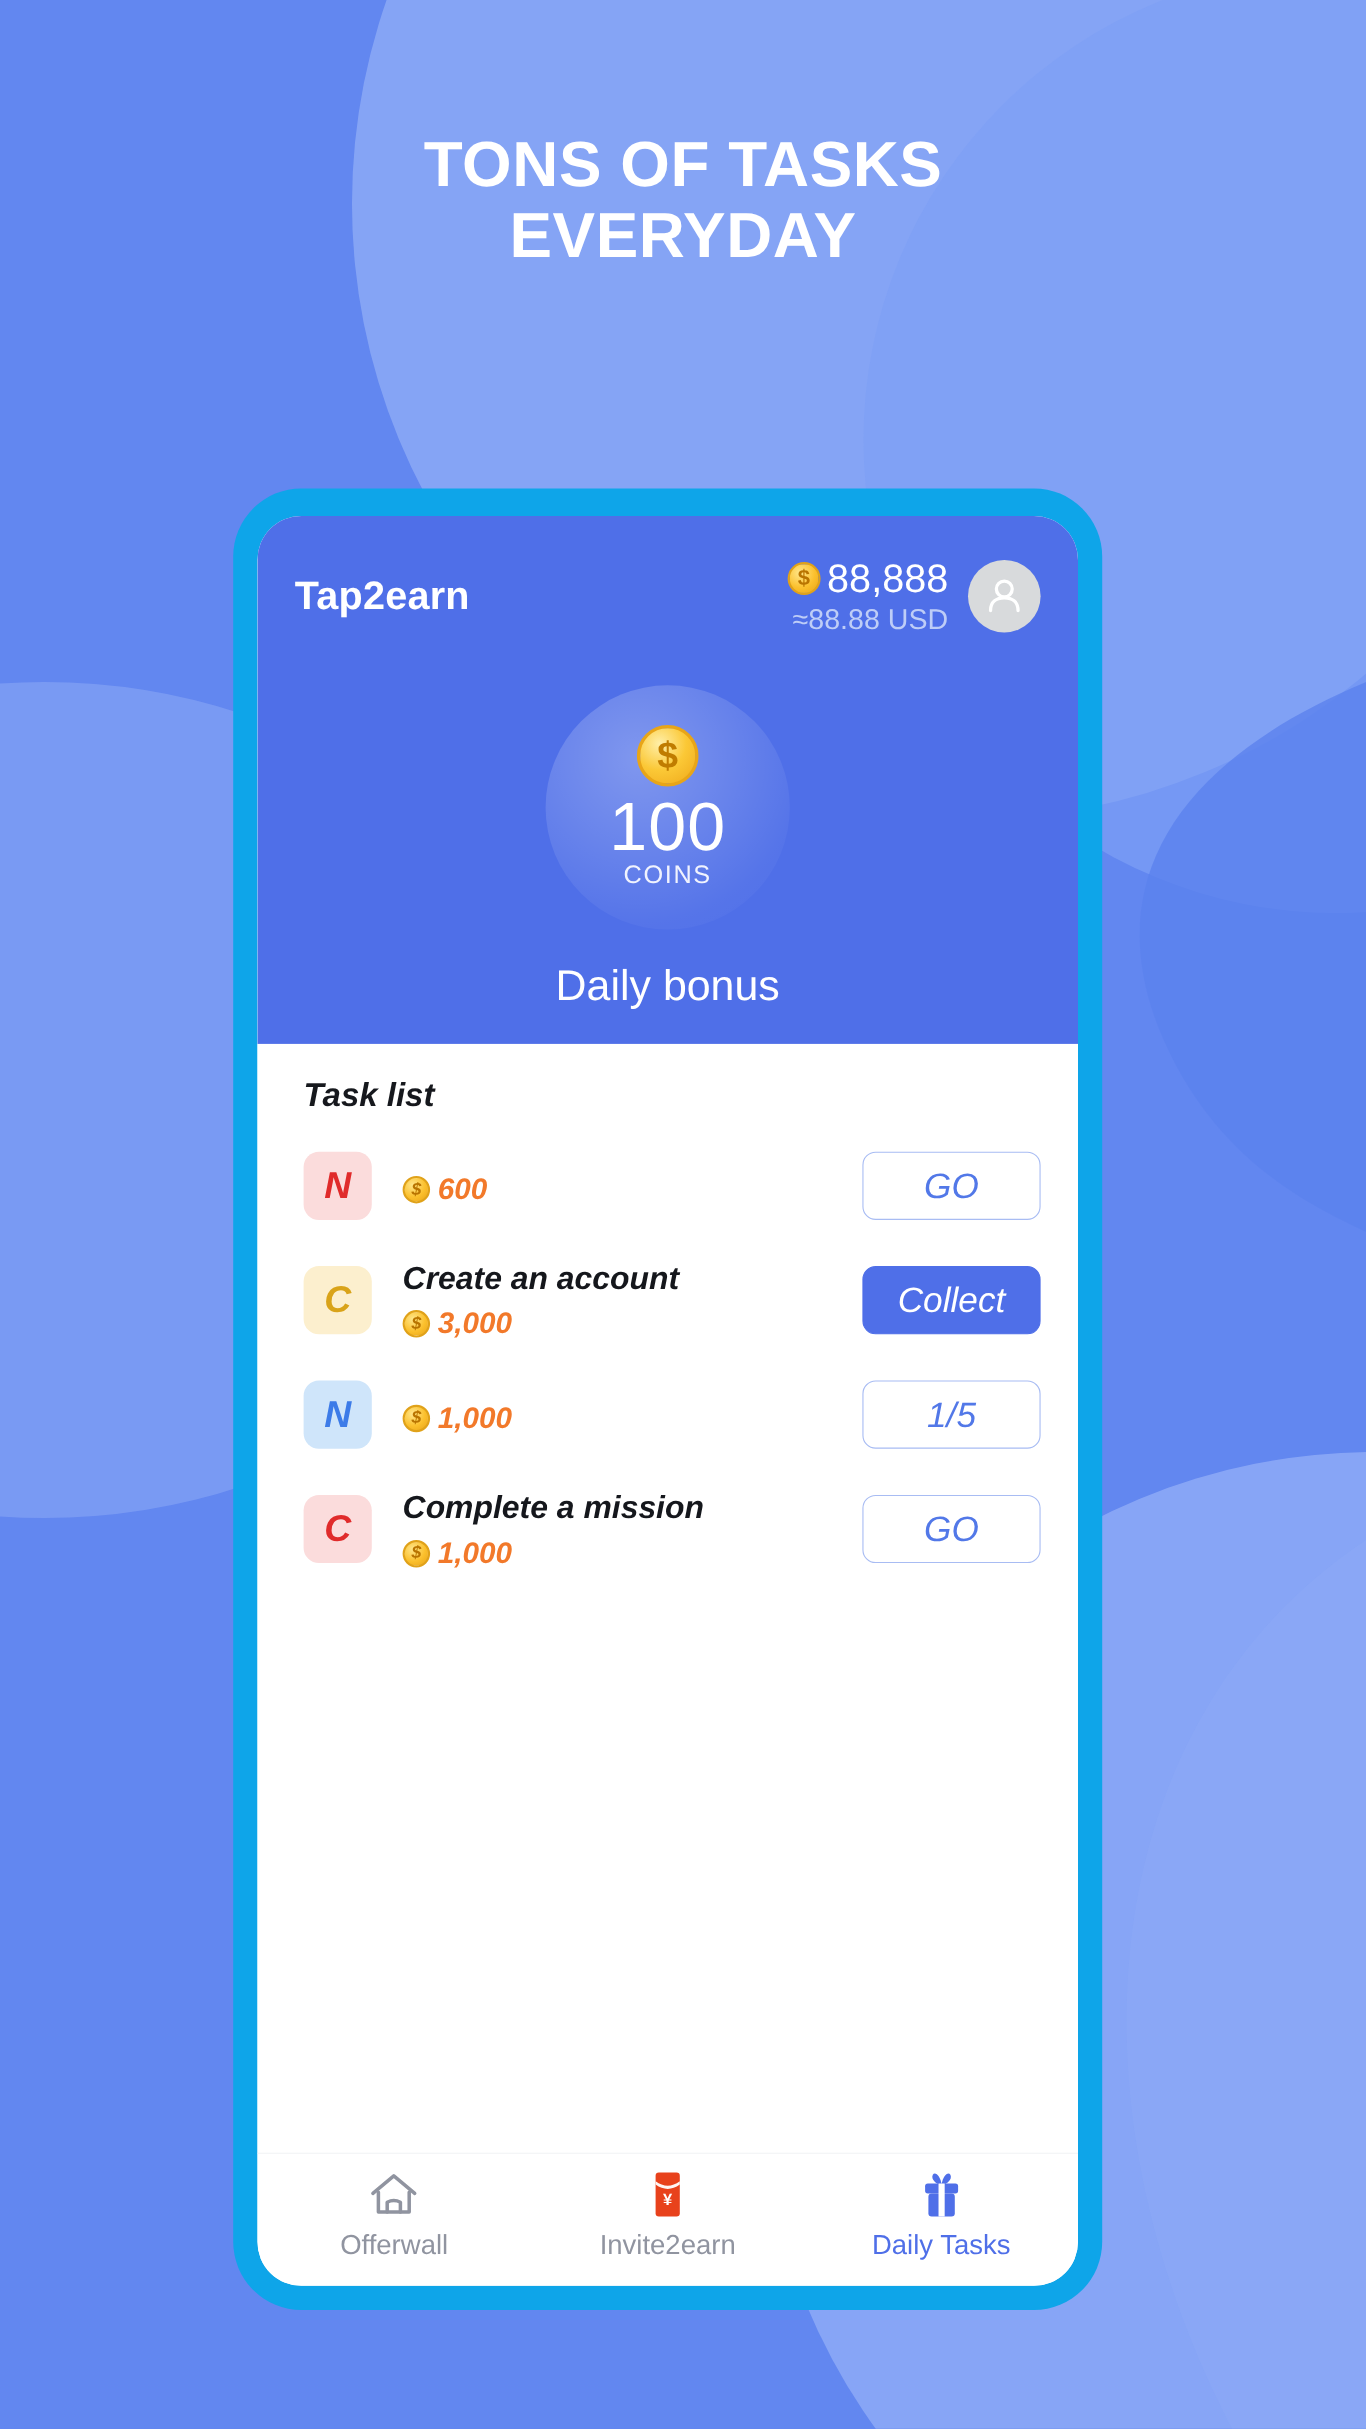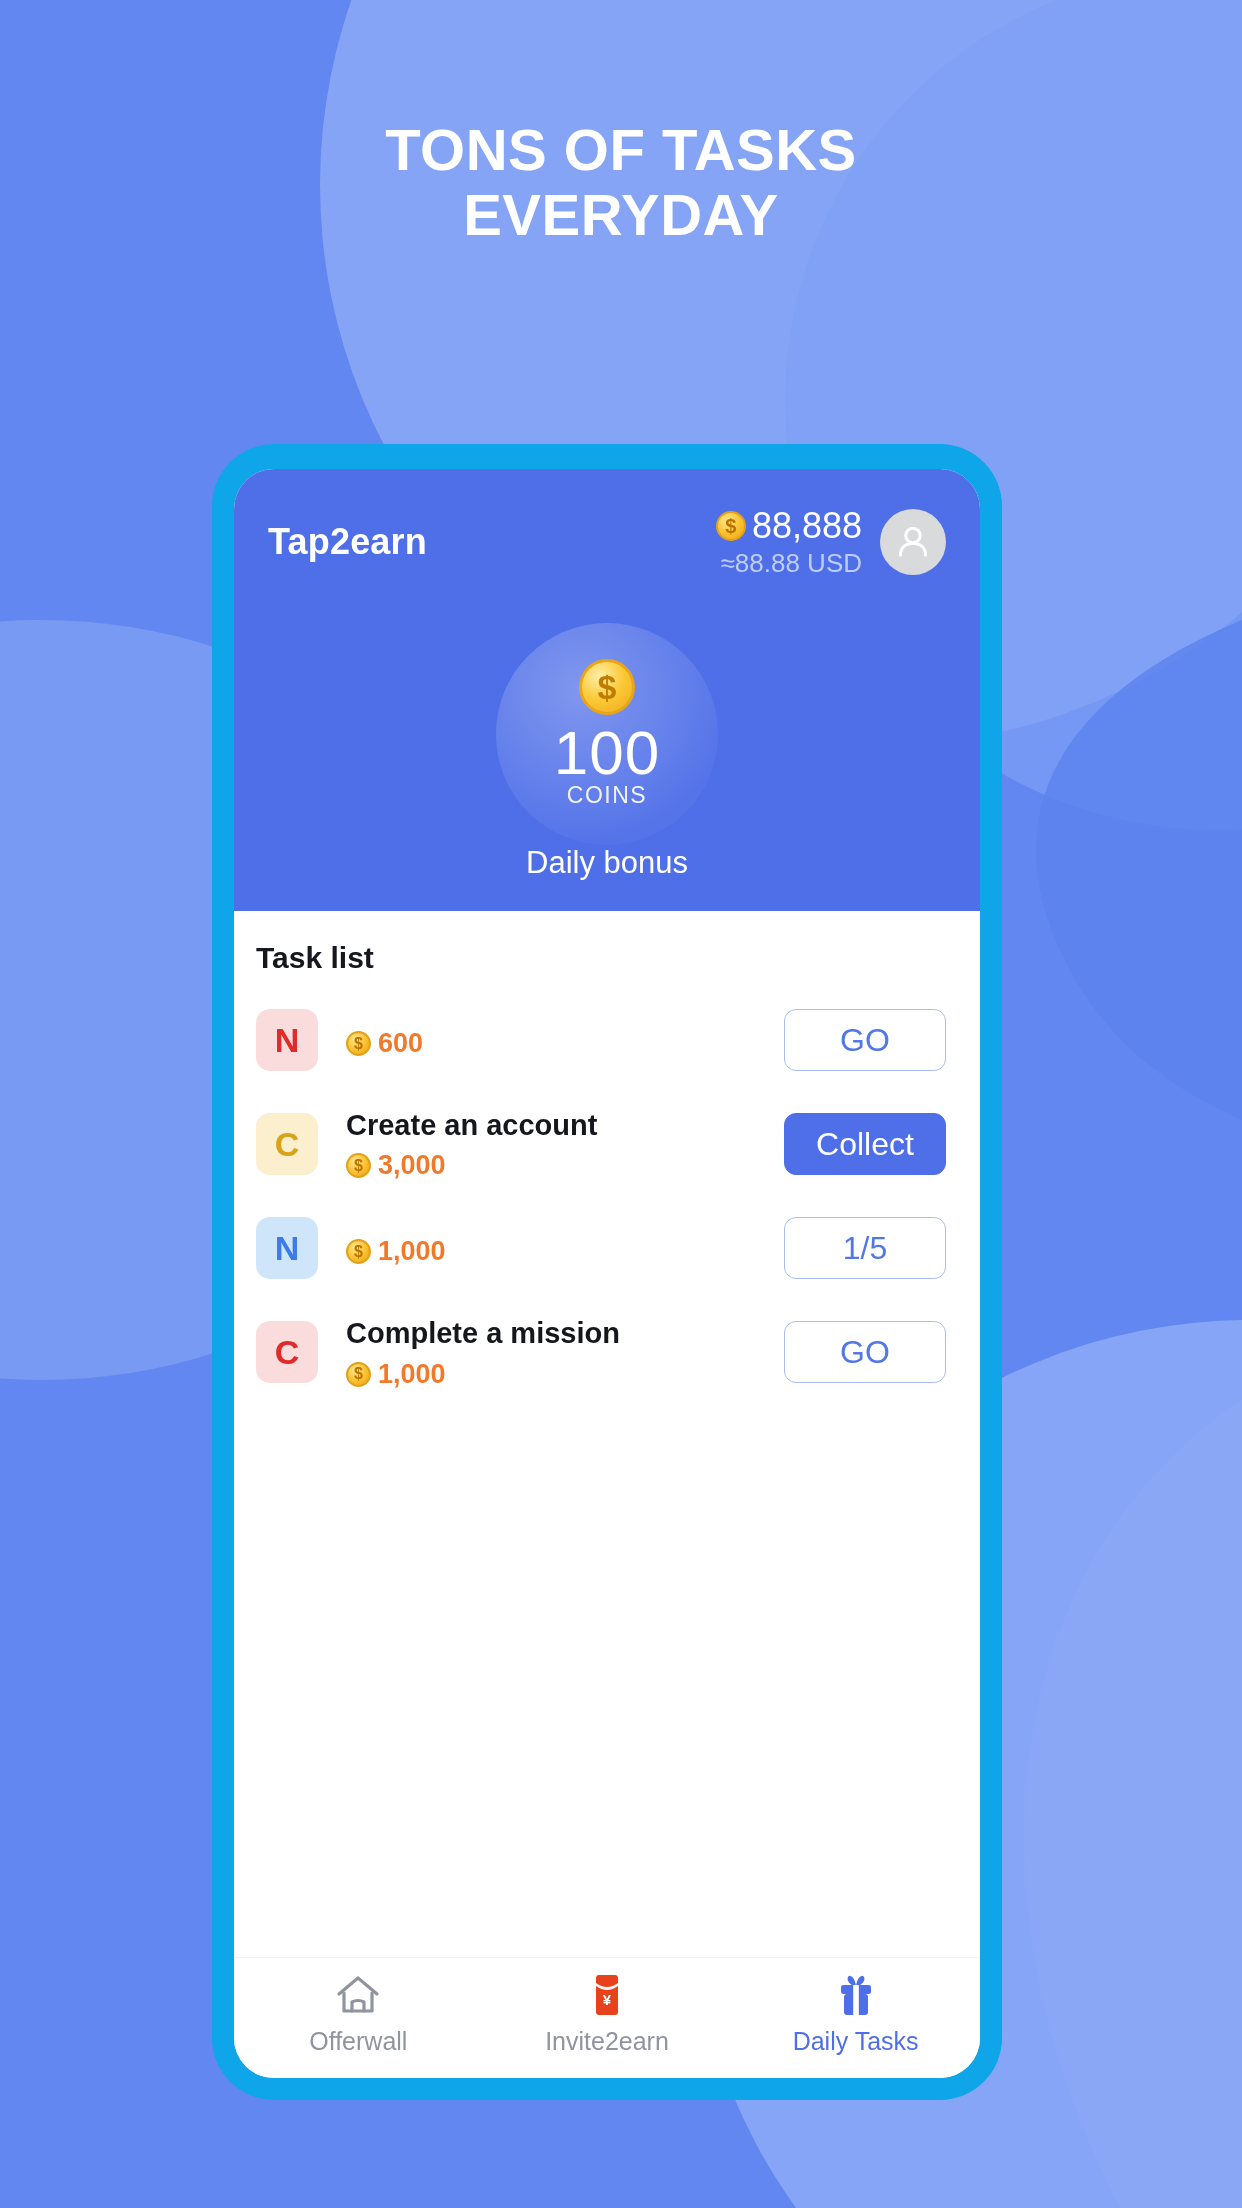--- a/index.html
+++ b/index.html
@@ -89,24 +89,24 @@
   .orb-coin {
     width:56px; height:56px; border-radius:50%;
     background:radial-gradient(circle at 35% 28%, #FFEFA8 0%, #FBC836 50%, #EFA91B 100%);
     border:3px solid #E8A518;
     display:flex; align-items:center; justify-content:center;
     color:#C07C00; font-size:34px; font-weight:bold; line-height:1;
     margin-bottom:6px;
   }
   .orb-num { color:#FFFFFF; font-size:62px; font-weight:300; line-height:1.02; letter-spacing:1px; }
   .orb-lbl { color:#F0F3FE; font-size:23px; letter-spacing:1.5px; margin-top:-2px; }
-  .bonus-cap { color:#FFFFFF; font-size:31px; }
-
-  
-  .list-area { flex:1 1 auto; background:#FFFFFF; padding:30px 34px 0 22px; overflow:hidden; }
+  .bonus-cap { color:#FFFFFF; font-size:39px; margin-top:30px; }
+
+  
+  .list-area { flex:1 1 auto; background:#FFFFFF; padding:30px 34px 0 42px; overflow:hidden;font-style:italic; }
   .list-title { font-size:30px; font-weight:bold; color:#16181D; margin-bottom:16px; }
   .task-row { display:flex; align-items:center; padding:18px 0; }
   .badge {
     width:62px; height:62px; border-radius:14px;
     display:flex; align-items:center; justify-content:center;
     font-size:34px; font-weight:bold; flex:0 0 auto;
   }
   .task-mid { flex:1 1 auto; padding-left:28px; }
   .task-name { font-size:29px; font-weight:bold; color:#15171C; line-height:1.25; }
   .task-reward { display:flex; align-items:center; gap:7px; margin-top:7px; }

